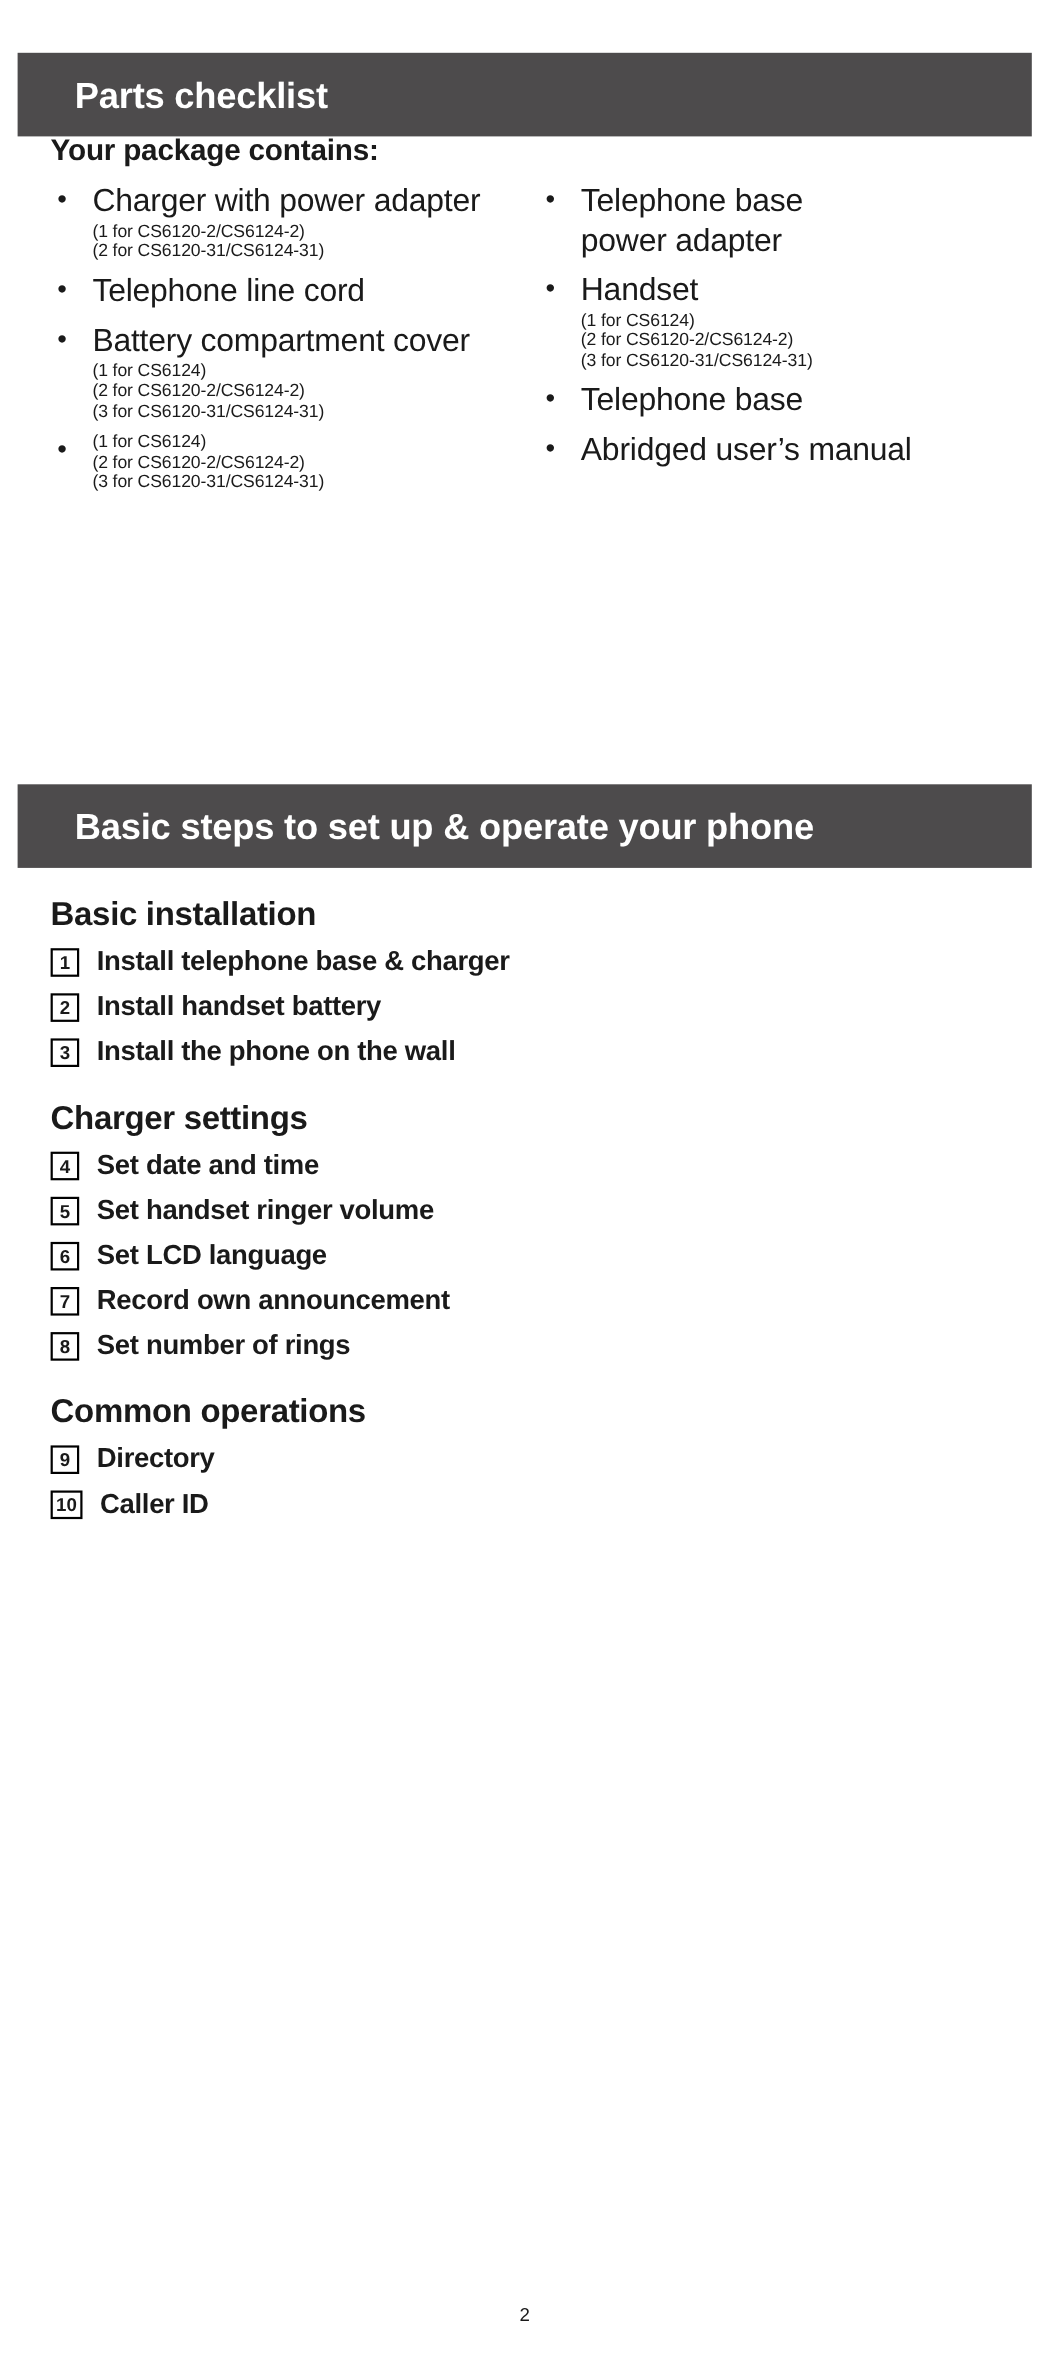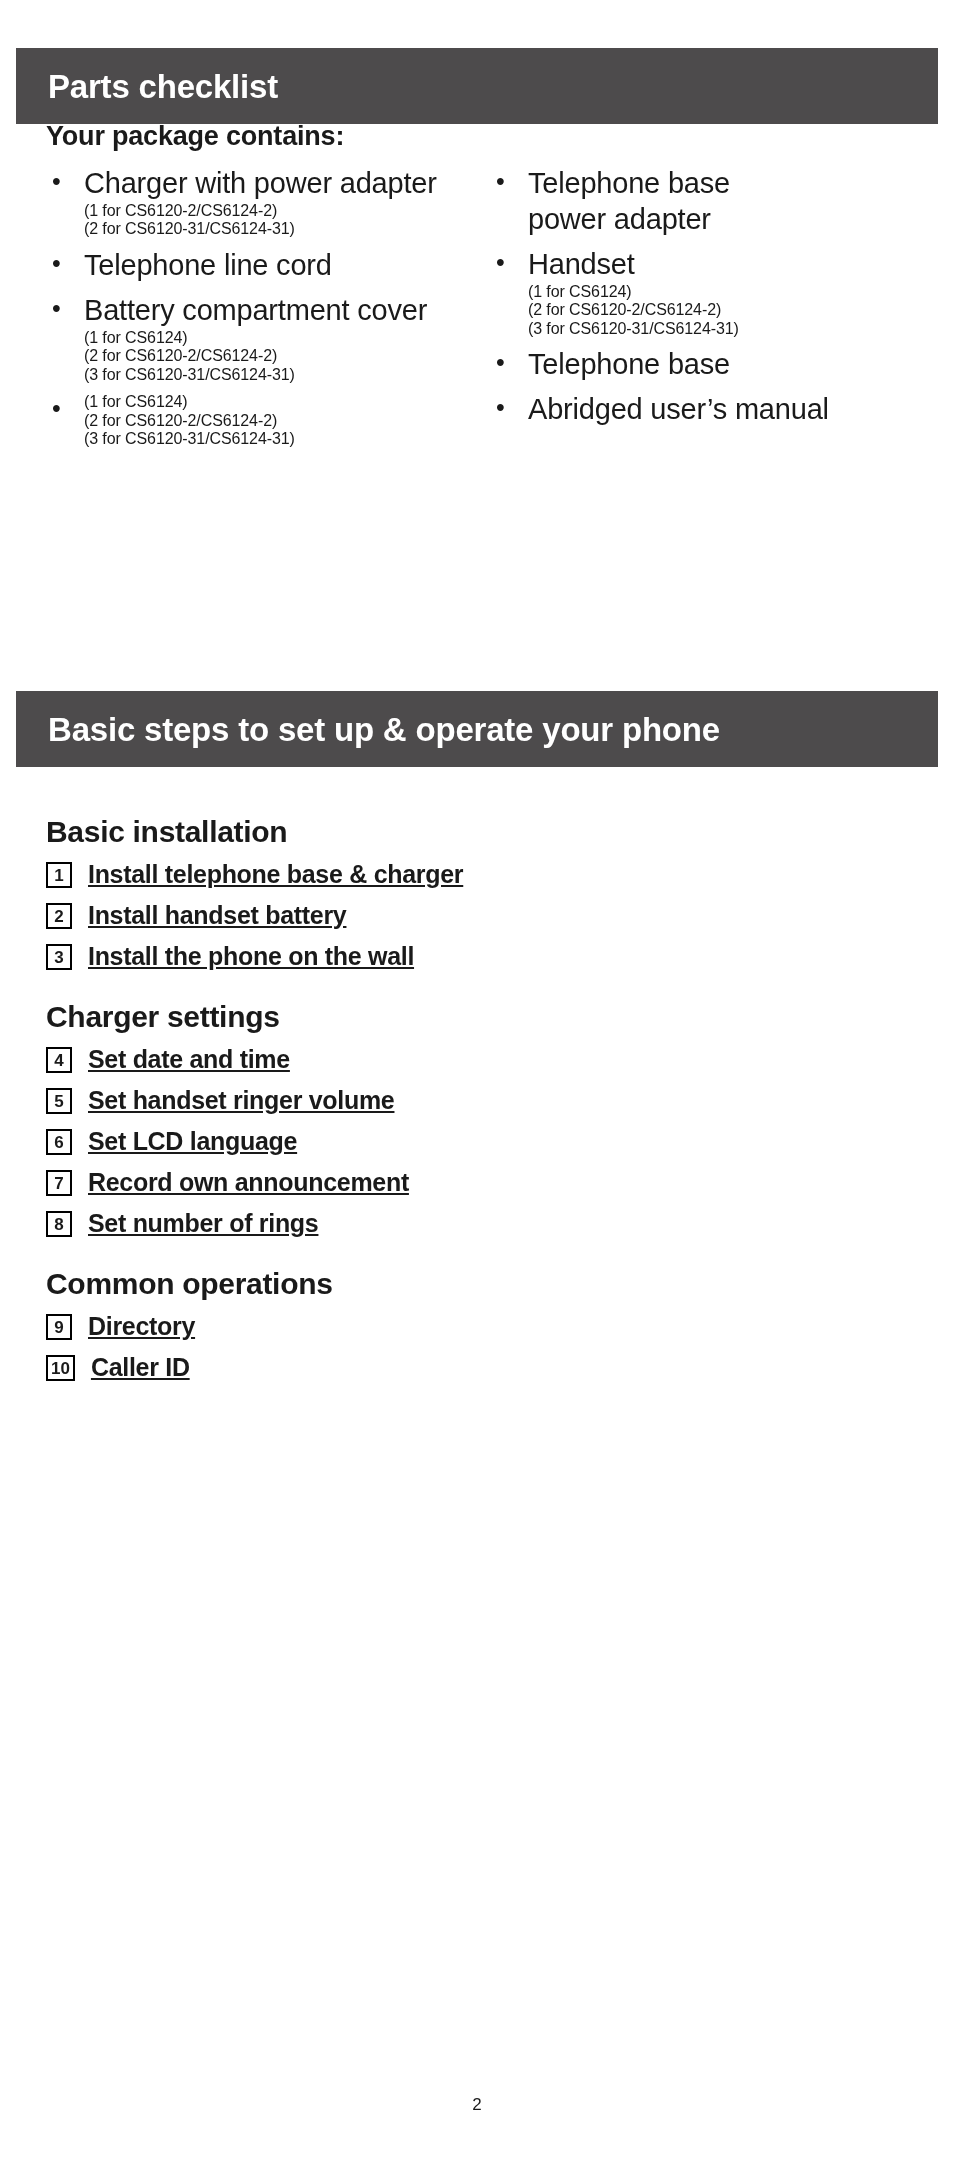--- a/index.html
+++ b/index.html
@@ -34,23 +34,24 @@
     align-items: center;
     box-sizing: border-box;
     padding-left: 32px;
   }
   .section-bar .bar-title {
     color: #ffffff;
     font-size: 33px;
     font-weight: bold;
     letter-spacing: -0.2px;
     line-height: 1;
+    margin-left: 20px;
   }
   #bar-parts { top: 48px; }
-  #bar-basic { top: 691px; text-align: right; }
+  #bar-basic { top: 713px; text-align: right; }
 
   
   .parts-body {
     position: absolute;
     left: 0;
     top: 122px;
     width: 954px;
   }
   .subhead {
     font-size: 27px;
@@ -142,21 +143,20 @@
     padding: 0 3px;
     box-sizing: border-box;
     background: #ffffff;
   }
   .step-label {
     font-size: 25px;
     font-weight: bold;
     letter-spacing: -0.3px;
     margin-left: 16px;
     line-height: 1.1;
-    text-decoration: underline;
   }
 
   
   .page-number {
     position: absolute;
     left: 0;
     right: 0;
     top: 2095px;
     text-align: center;
     font-size: 17px;

